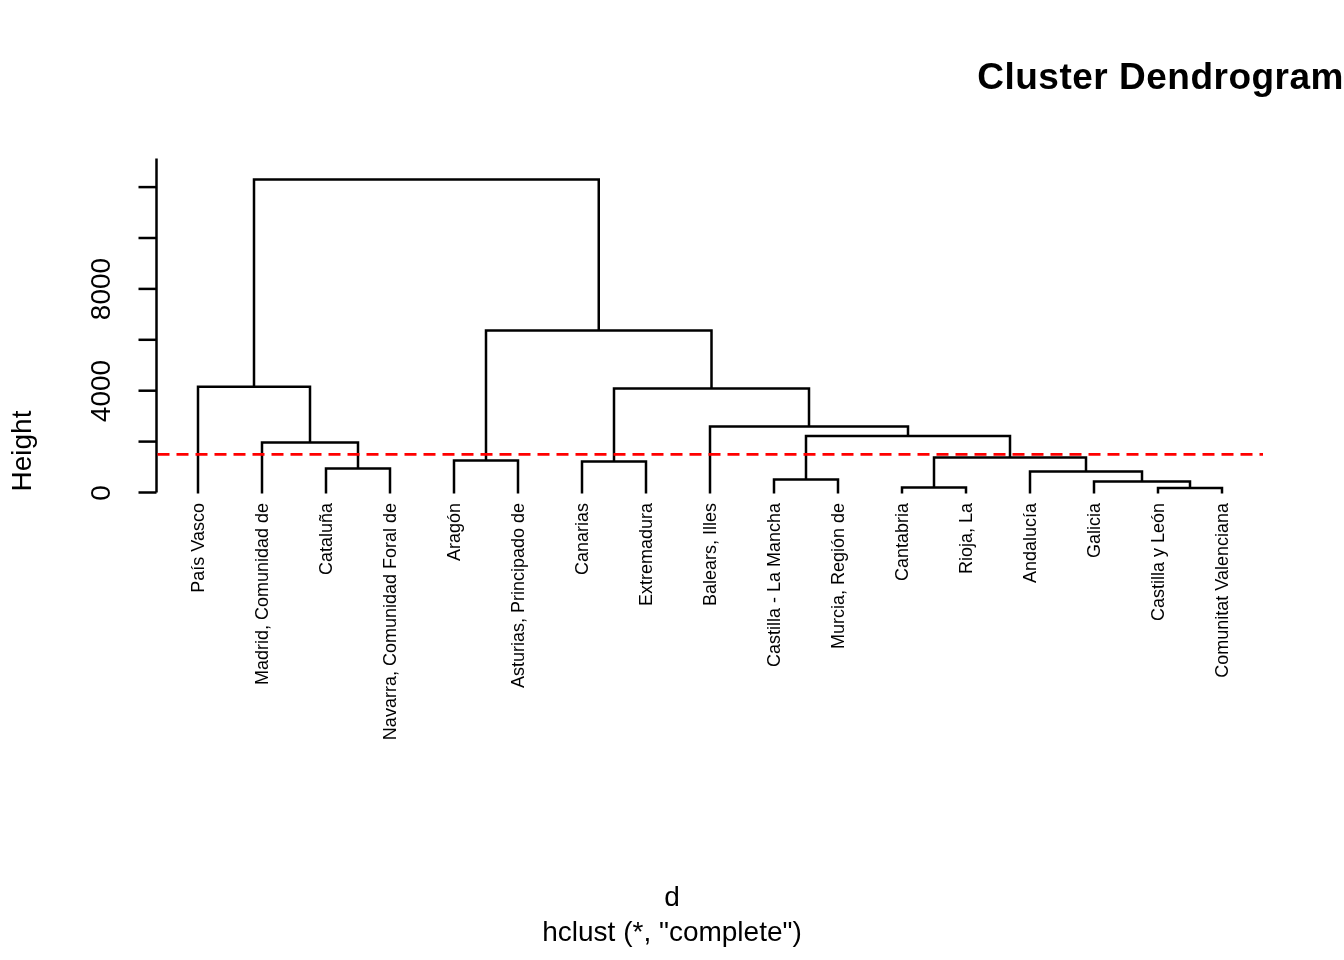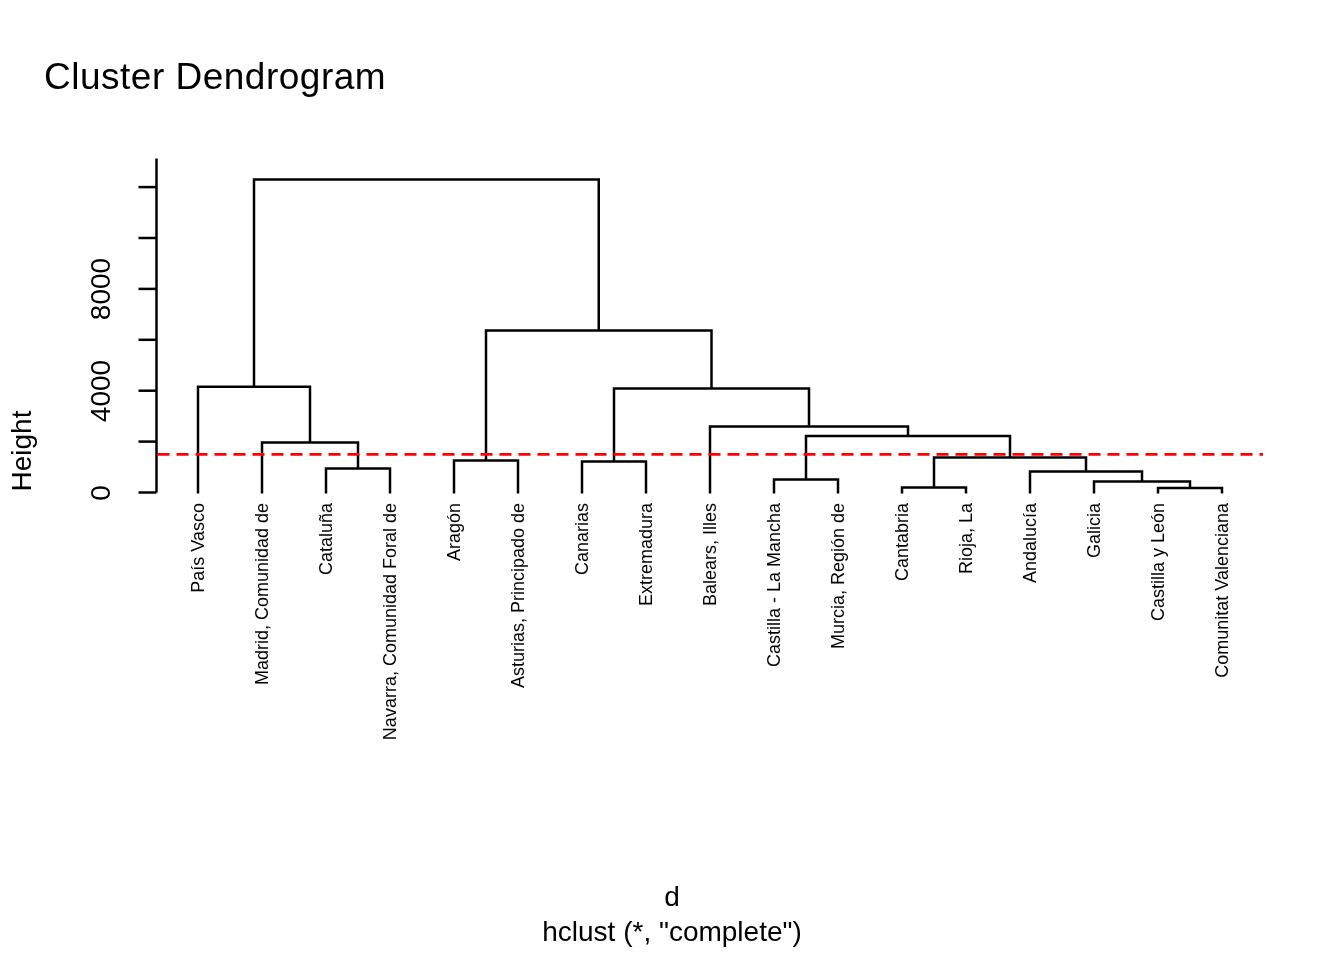--- a/index.html
+++ b/index.html
@@ -1,22 +1,22 @@
 <!DOCTYPE html>
 <html><head>
 <meta charset="utf-8">
 <style>
   html,body{margin:0;padding:0;background:#ffffff;}
   .page{
     position:relative;width:1344px;height:960px;background:#ffffff;overflow:hidden;
     font-family:"Liberation Sans","DejaVu Sans",sans-serif;color:#000;
   }
   .chart-title{
-    position:absolute;left:0;right:0;top:56px;text-align:left;
-    font-size:37px;font-weight:normal;letter-spacing:0.5px;margin-left:44px;
+    position:absolute;left:0;right:0;top:56px;text-align:right;
+    font-size:37px;font-weight:bold;letter-spacing:0.5px;
   }
   .y-label{
     position:absolute;left:22px;top:451px;font-size:28px;white-space:nowrap;
     transform:translate(-50%,-50%) rotate(-90deg);
   }
   .ytick-label{
     position:absolute;font-size:28px;white-space:nowrap;
     transform:translate(-50%,-50%) rotate(-90deg);
   }
   .leaf-label{

